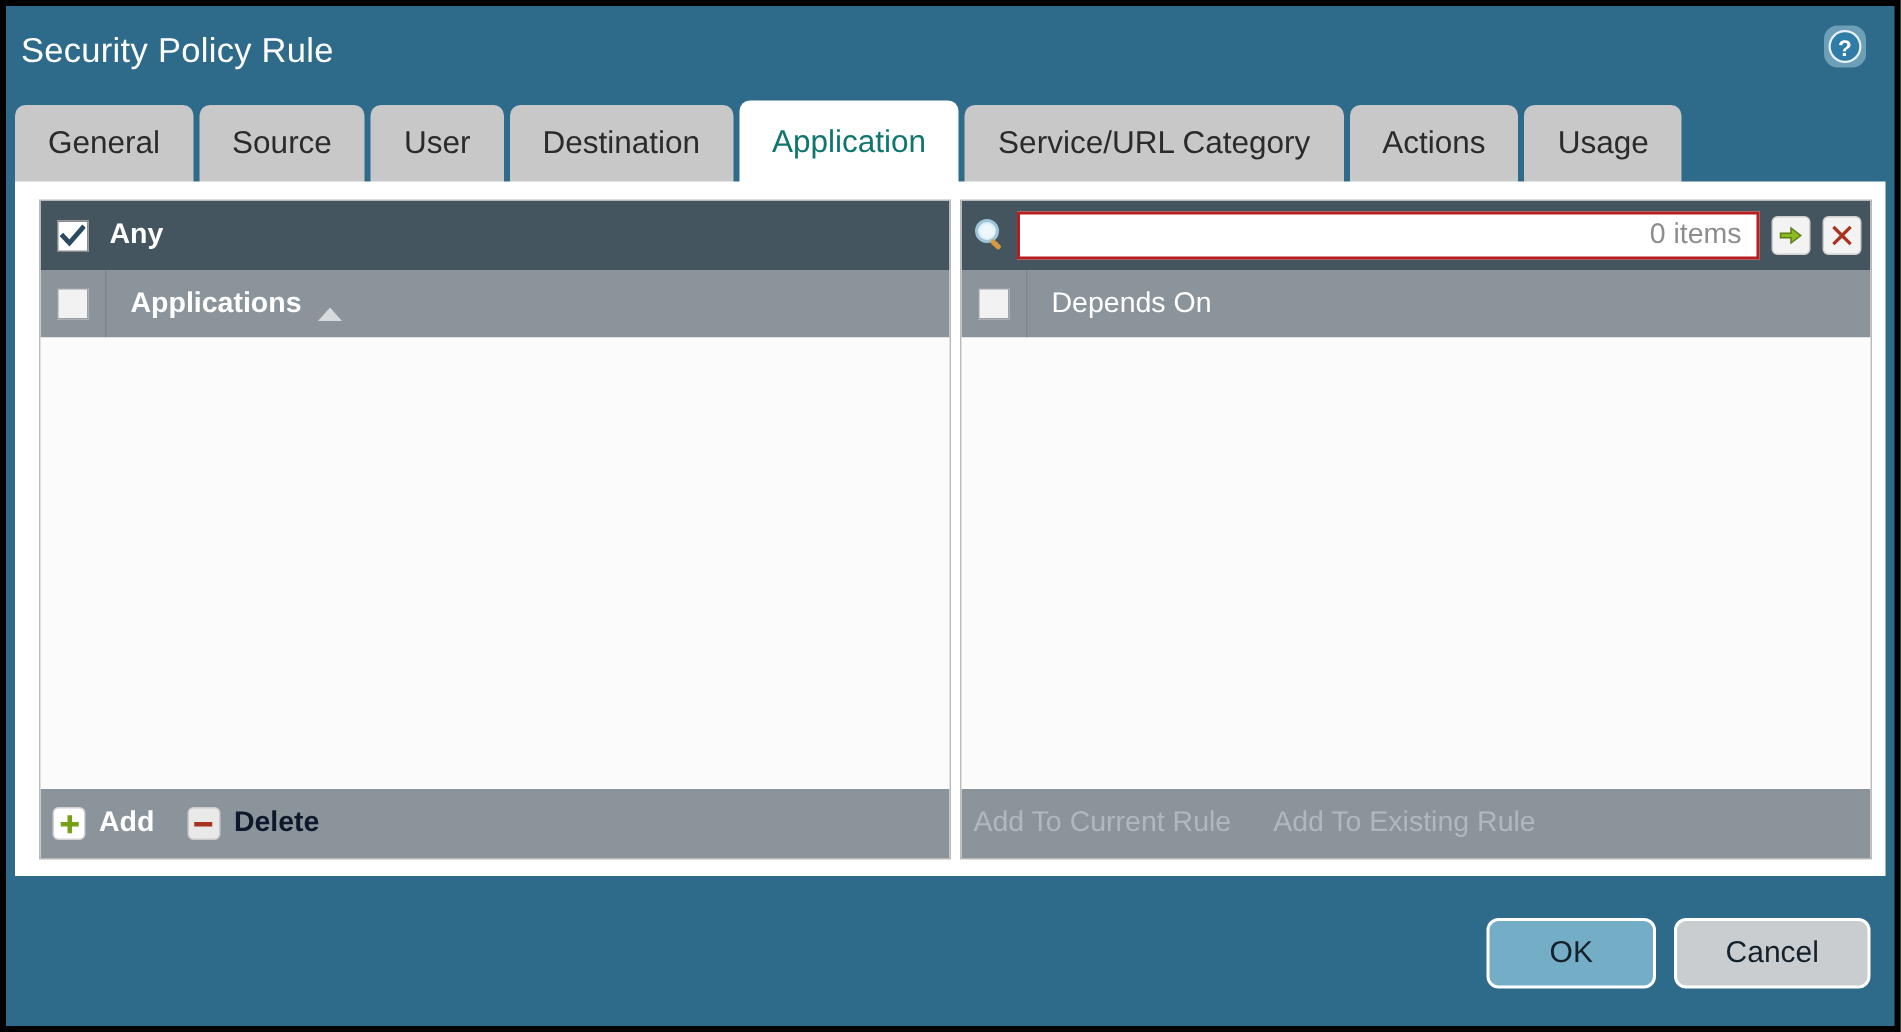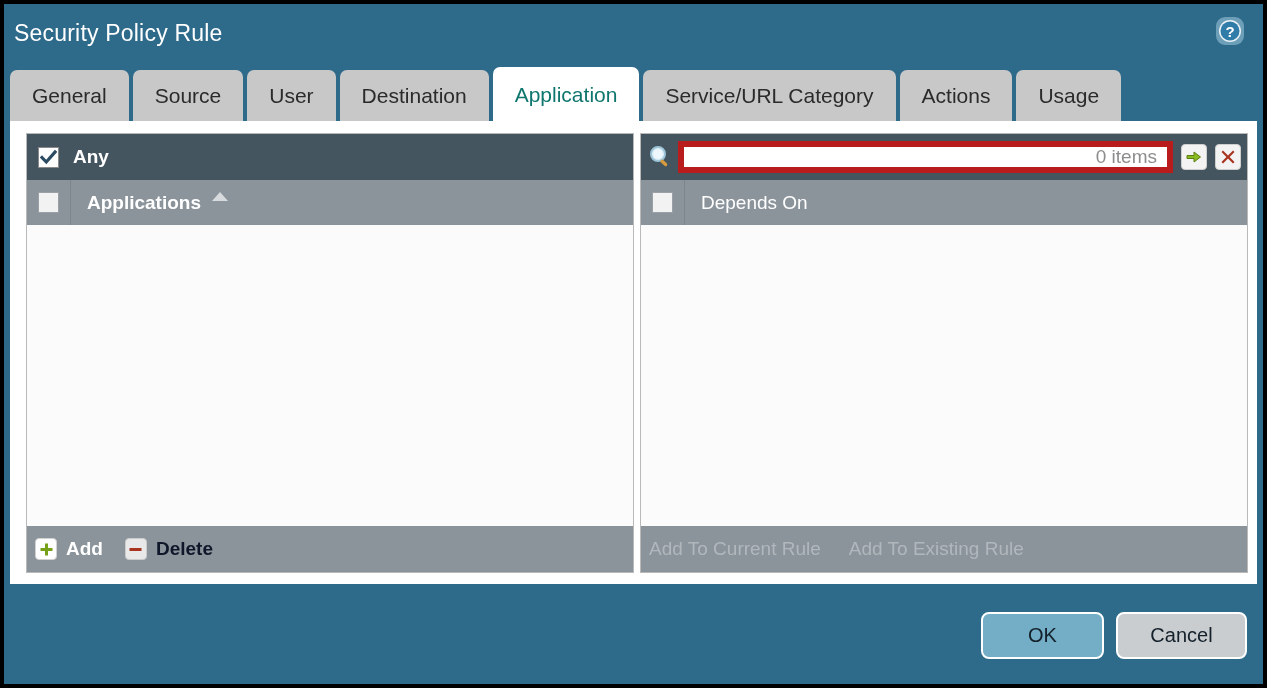--- a/index.html
+++ b/index.html
@@ -158,21 +158,21 @@
     width: 26px;
     height: 26px;
     flex: none;
     margin-right: 5px;
     cursor: pointer;
   }
   .search-field {
     flex: 1;
     height: 32px;
     background: #ffffff;
-    border: 6px solid #b91c1c;
+    border: 2px solid #b91c1c;
     box-sizing: border-box;
     display: flex;
     align-items: center;
     position: relative;
     overflow: hidden;
   }
   .search-field input {
     flex: 1;
     height: 100%;
     border: none;
@@ -230,21 +230,21 @@
     height: 21px;
     background: #f2f2f2;
     border: 1px solid #9aa0a5;
     box-sizing: border-box;
   }
   .col-title {
     margin-left: 16px;
     color: #ffffff;
     font-size: 19px;
     display: flex;
-    align-items: flex-start;
+    align-items: flex-end;
   }
   .sort-arrow {
     margin-left: 11px;
     width: 0; height: 0;
     border-left: 8px solid transparent;
     border-right: 8px solid transparent;
     border-bottom: 9px solid #d7dbdd;
   }
 
   
@@ -324,21 +324,21 @@
     display: flex;
     align-items: center;
     justify-content: center;
     font-size: 20px;
     color: #14202a;
     cursor: pointer;
     user-select: none;
   }
   .btn-ok {
     right: 159px;
-    width: 123px;
+    width: 113px;
     background: #73aec6;
   }
   .btn-cancel {
     right: 16px;
     width: 131px;
     background: #c9cdd0;
   }
 </style>
 </head>
 <body>

